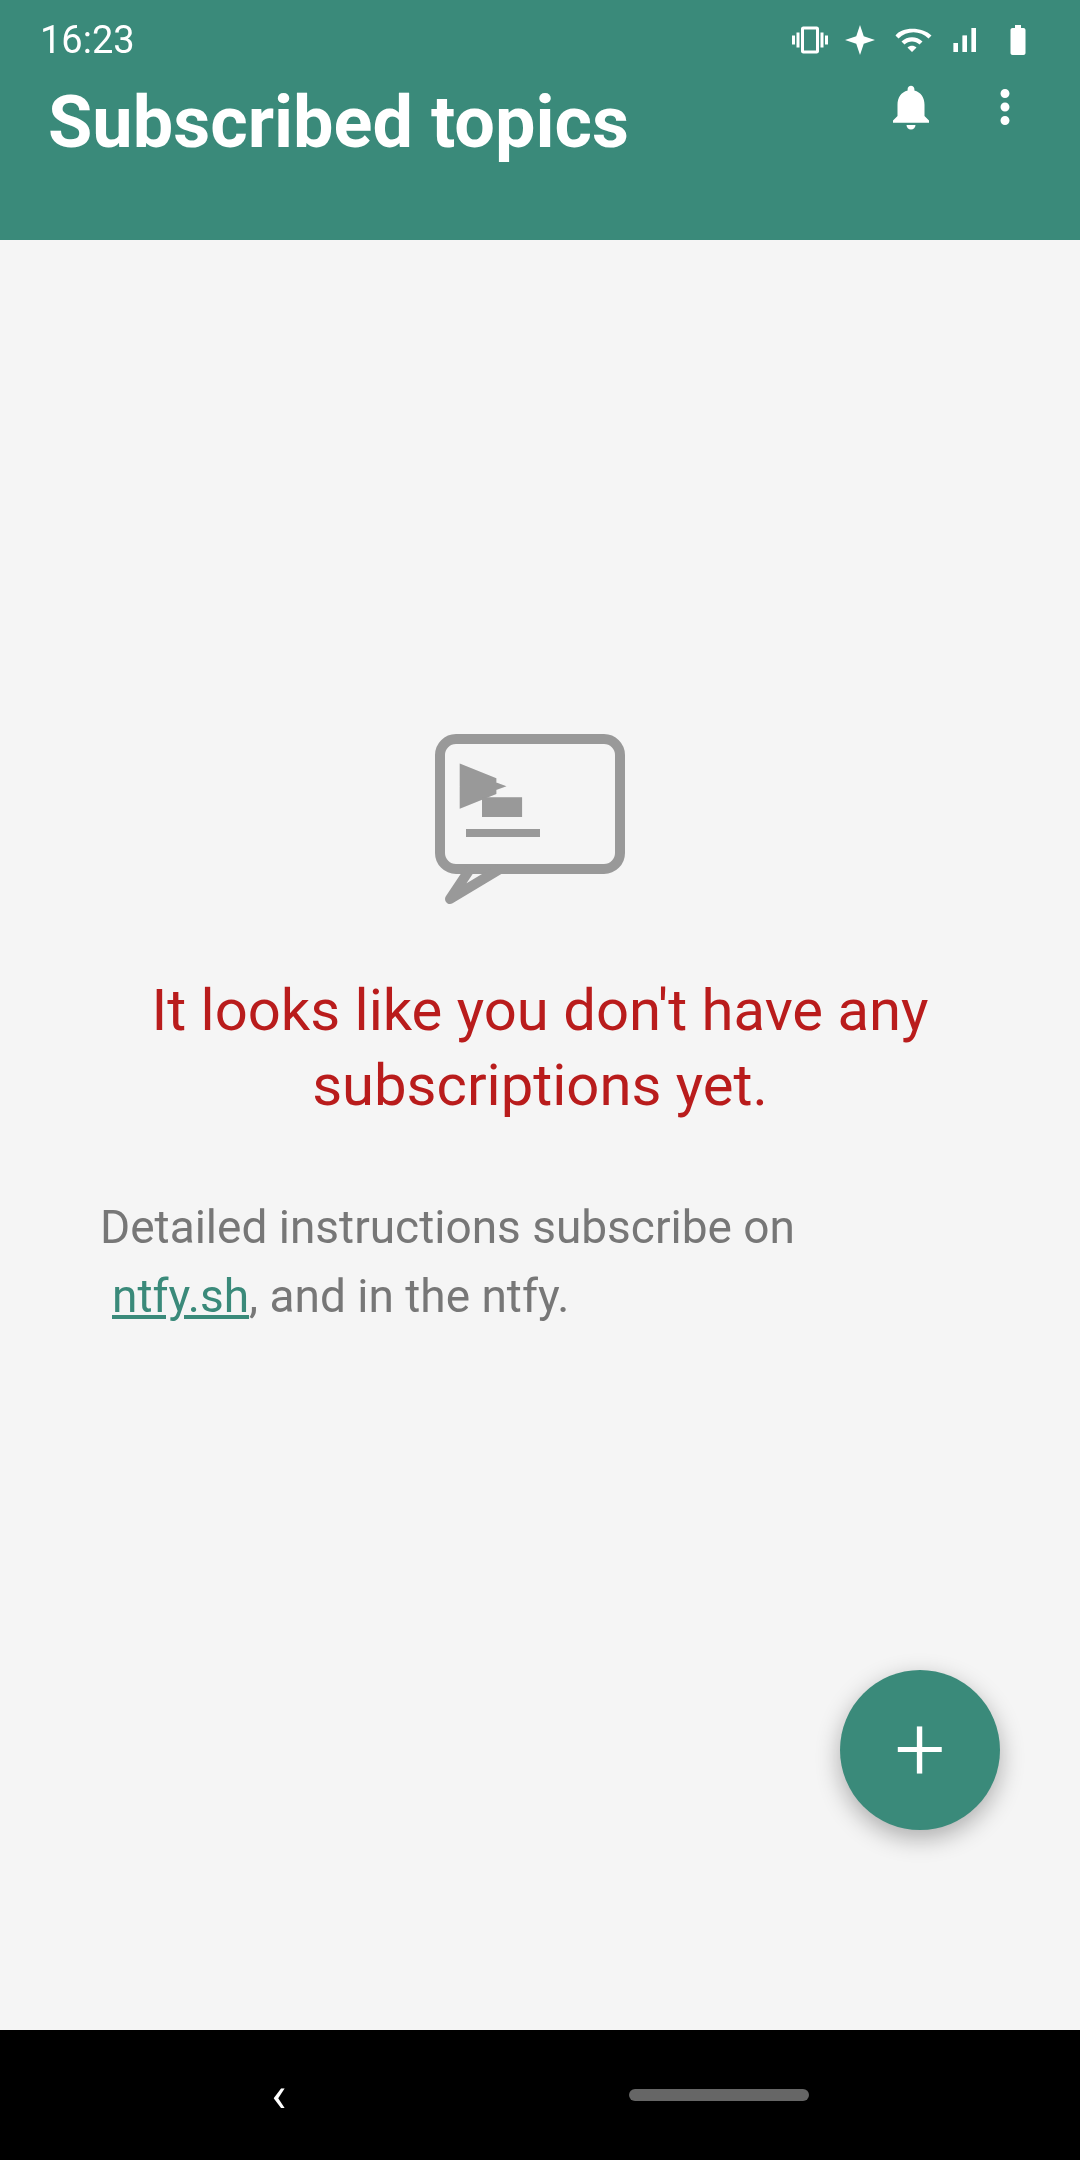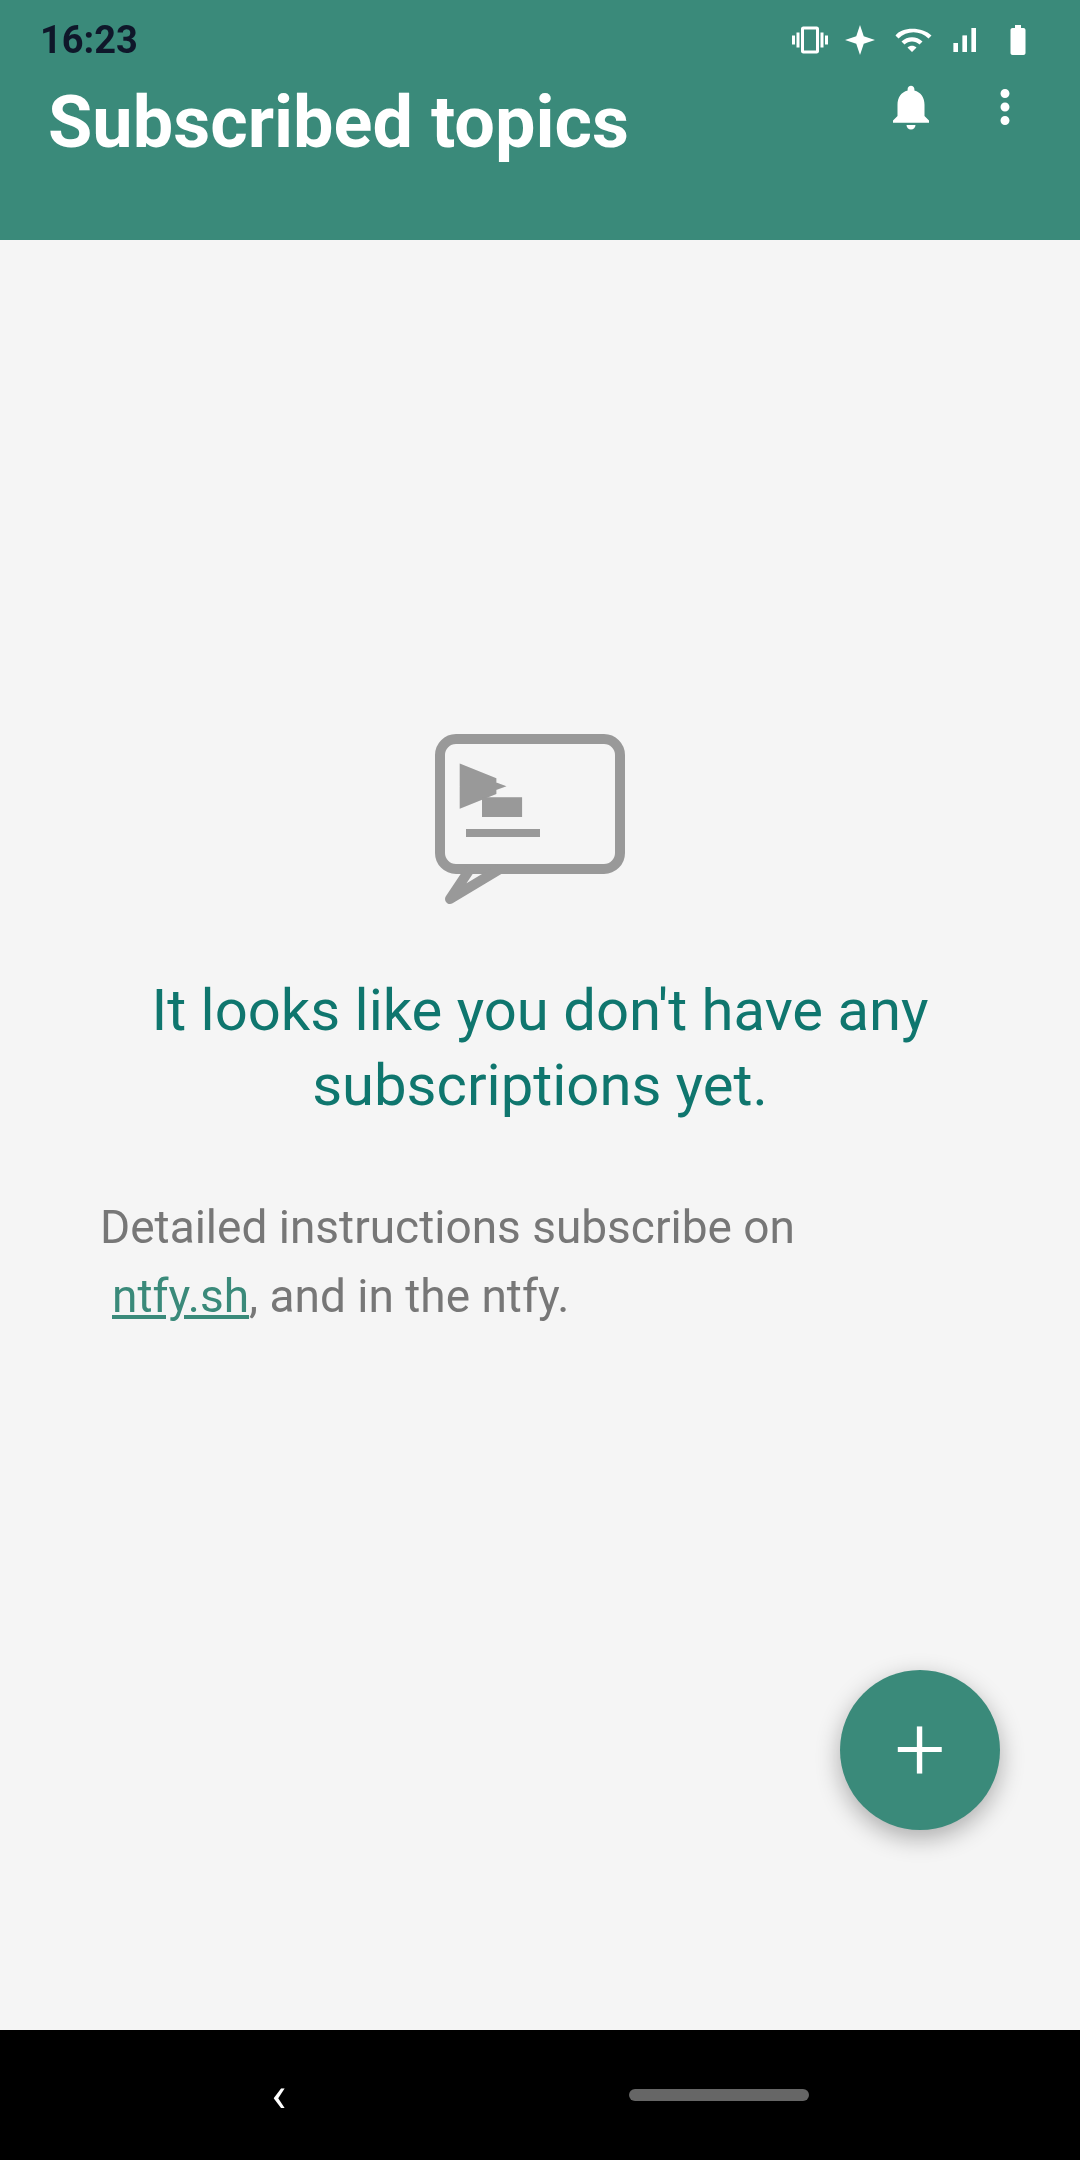--- a/index.html
+++ b/index.html
@@ -23,23 +23,23 @@
       width: 100%;
       height: 80px;
       background: #3a8a7a;
       display: flex;
       align-items: center;
       justify-content: space-between;
       padding: 0 40px;
     }
 
     .status-time {
-      color: #0f172a;
+      color: #ffffff;
       font-size: 38px;
-      font-weight: 700;
+      font-weight: 400;
     }
 
     .status-icons {
       display: flex;
       align-items: center;
       gap: 14px;
     }
 
     
     .app-bar {
@@ -85,21 +85,21 @@
       width: 100%;
       margin-top: -160px;
     }
 
     .empty-icon-wrapper {
       margin-bottom: 60px;
     }
 
     .empty-title {
       font-size: 58px;
-      color: #0f766e;
+      color: #b91c1c;
       text-align: center;
       line-height: 1.3;
       margin-bottom: 70px;
       font-weight: 400;
     }
 
     .empty-description {
       font-size: 46px;
       color: #777777;
       line-height: 1.5;

